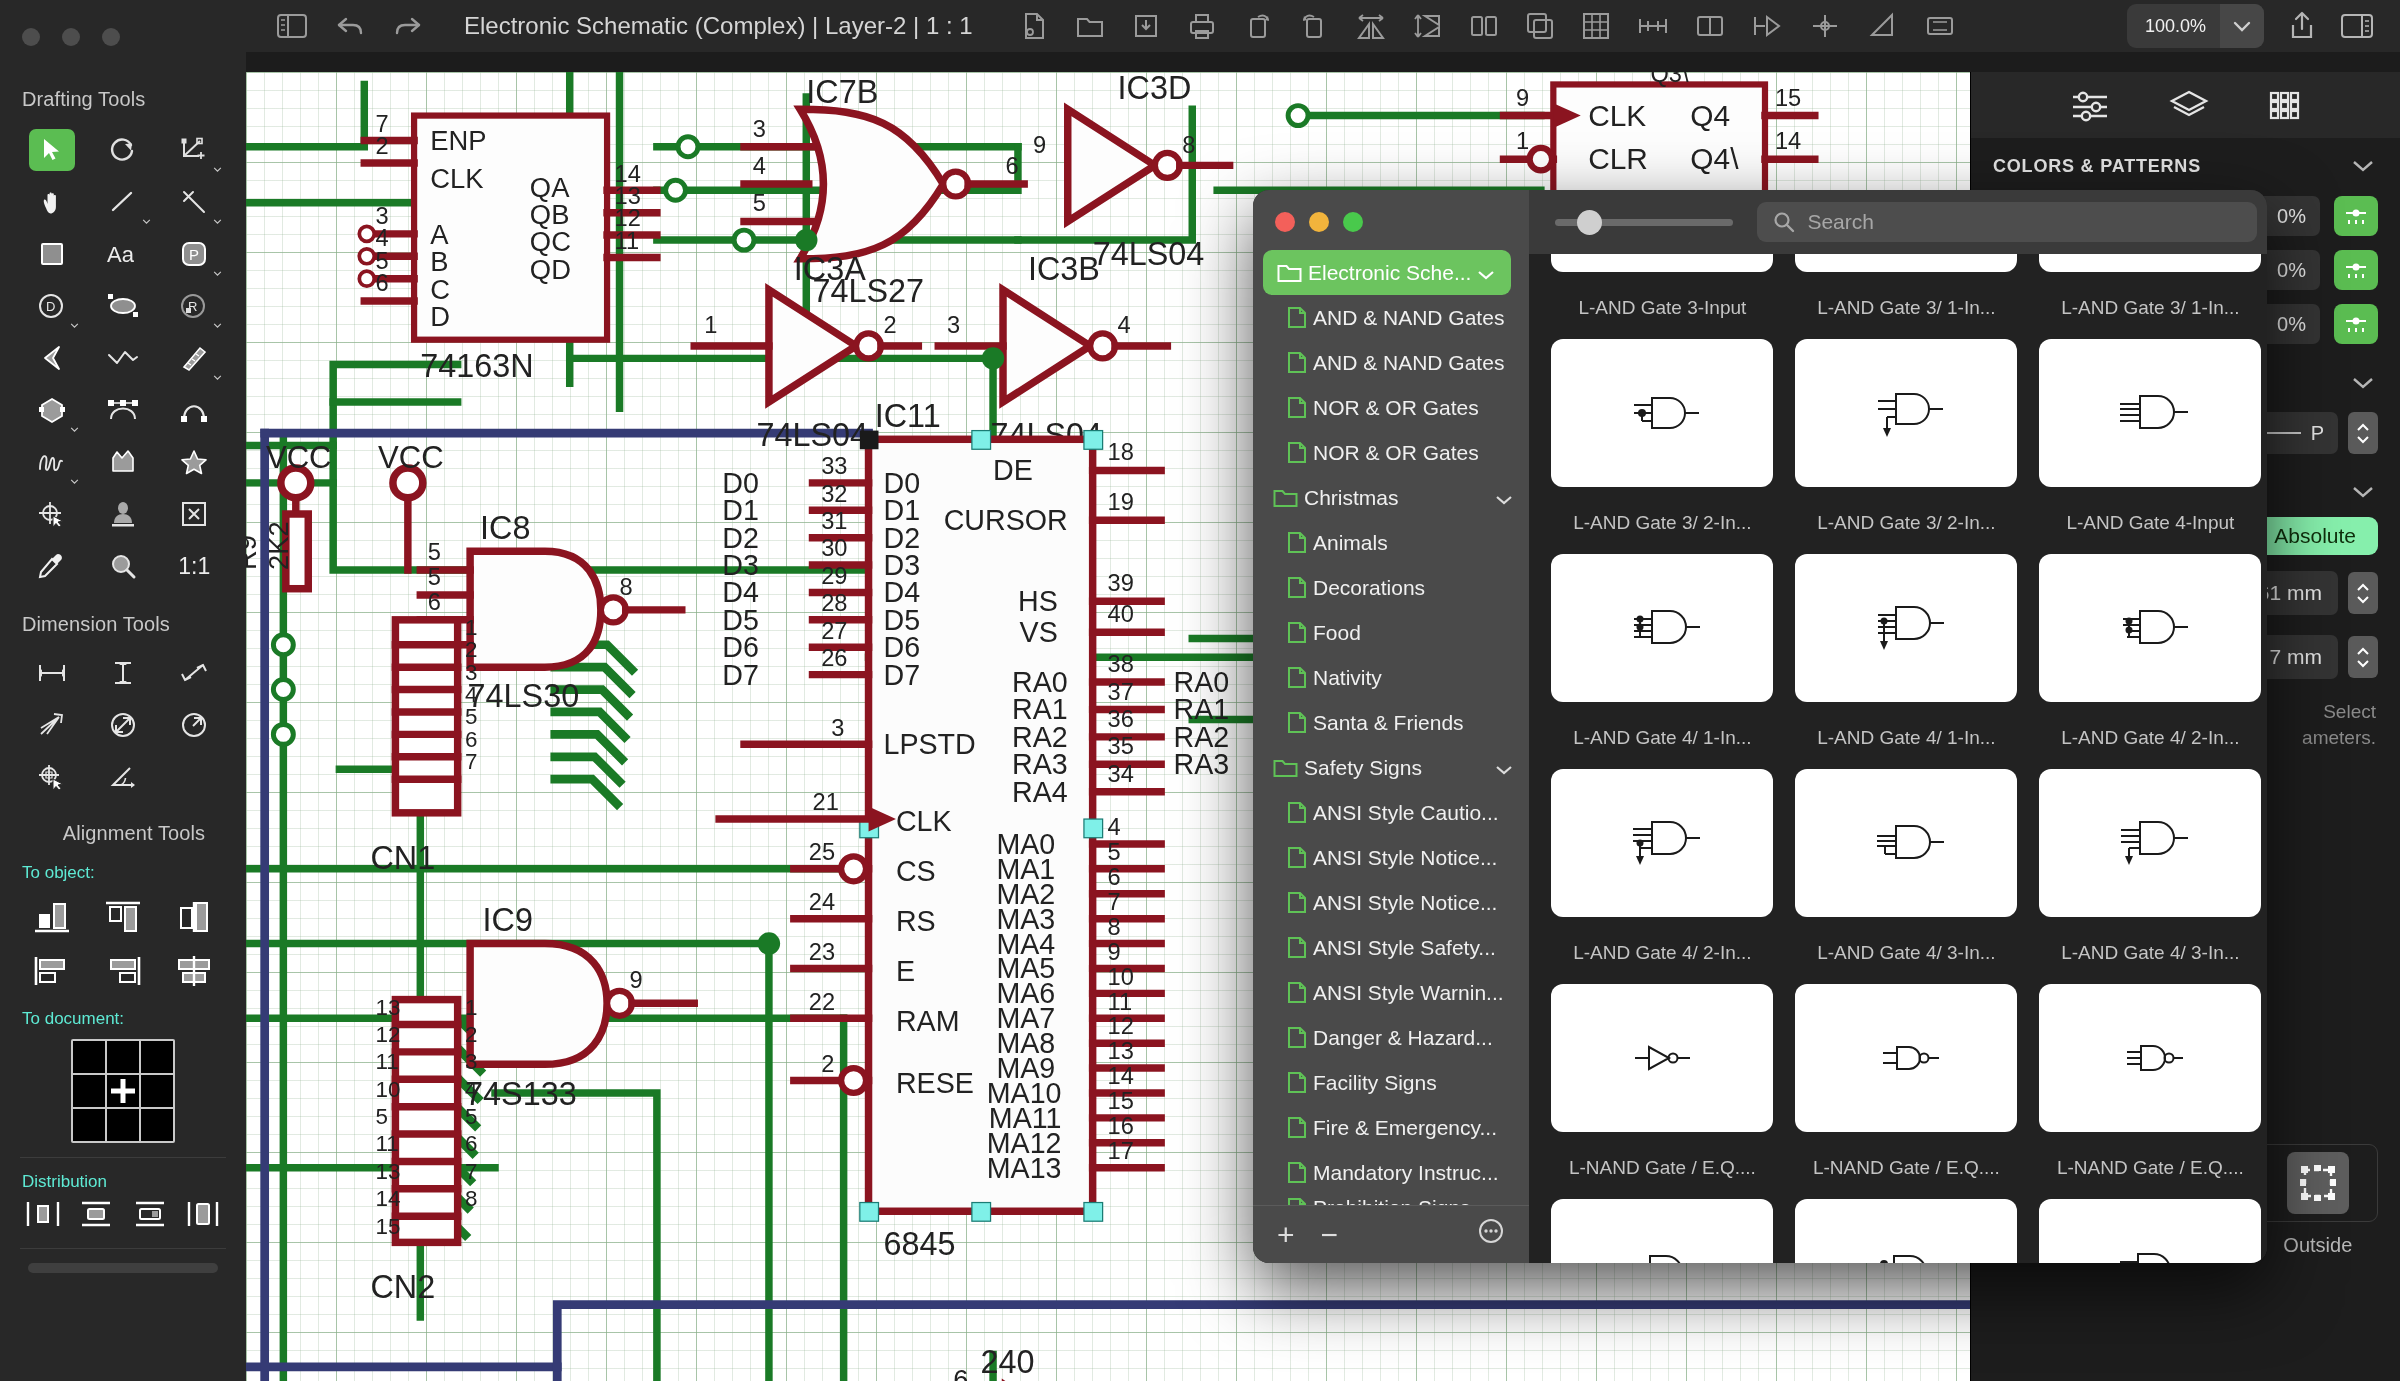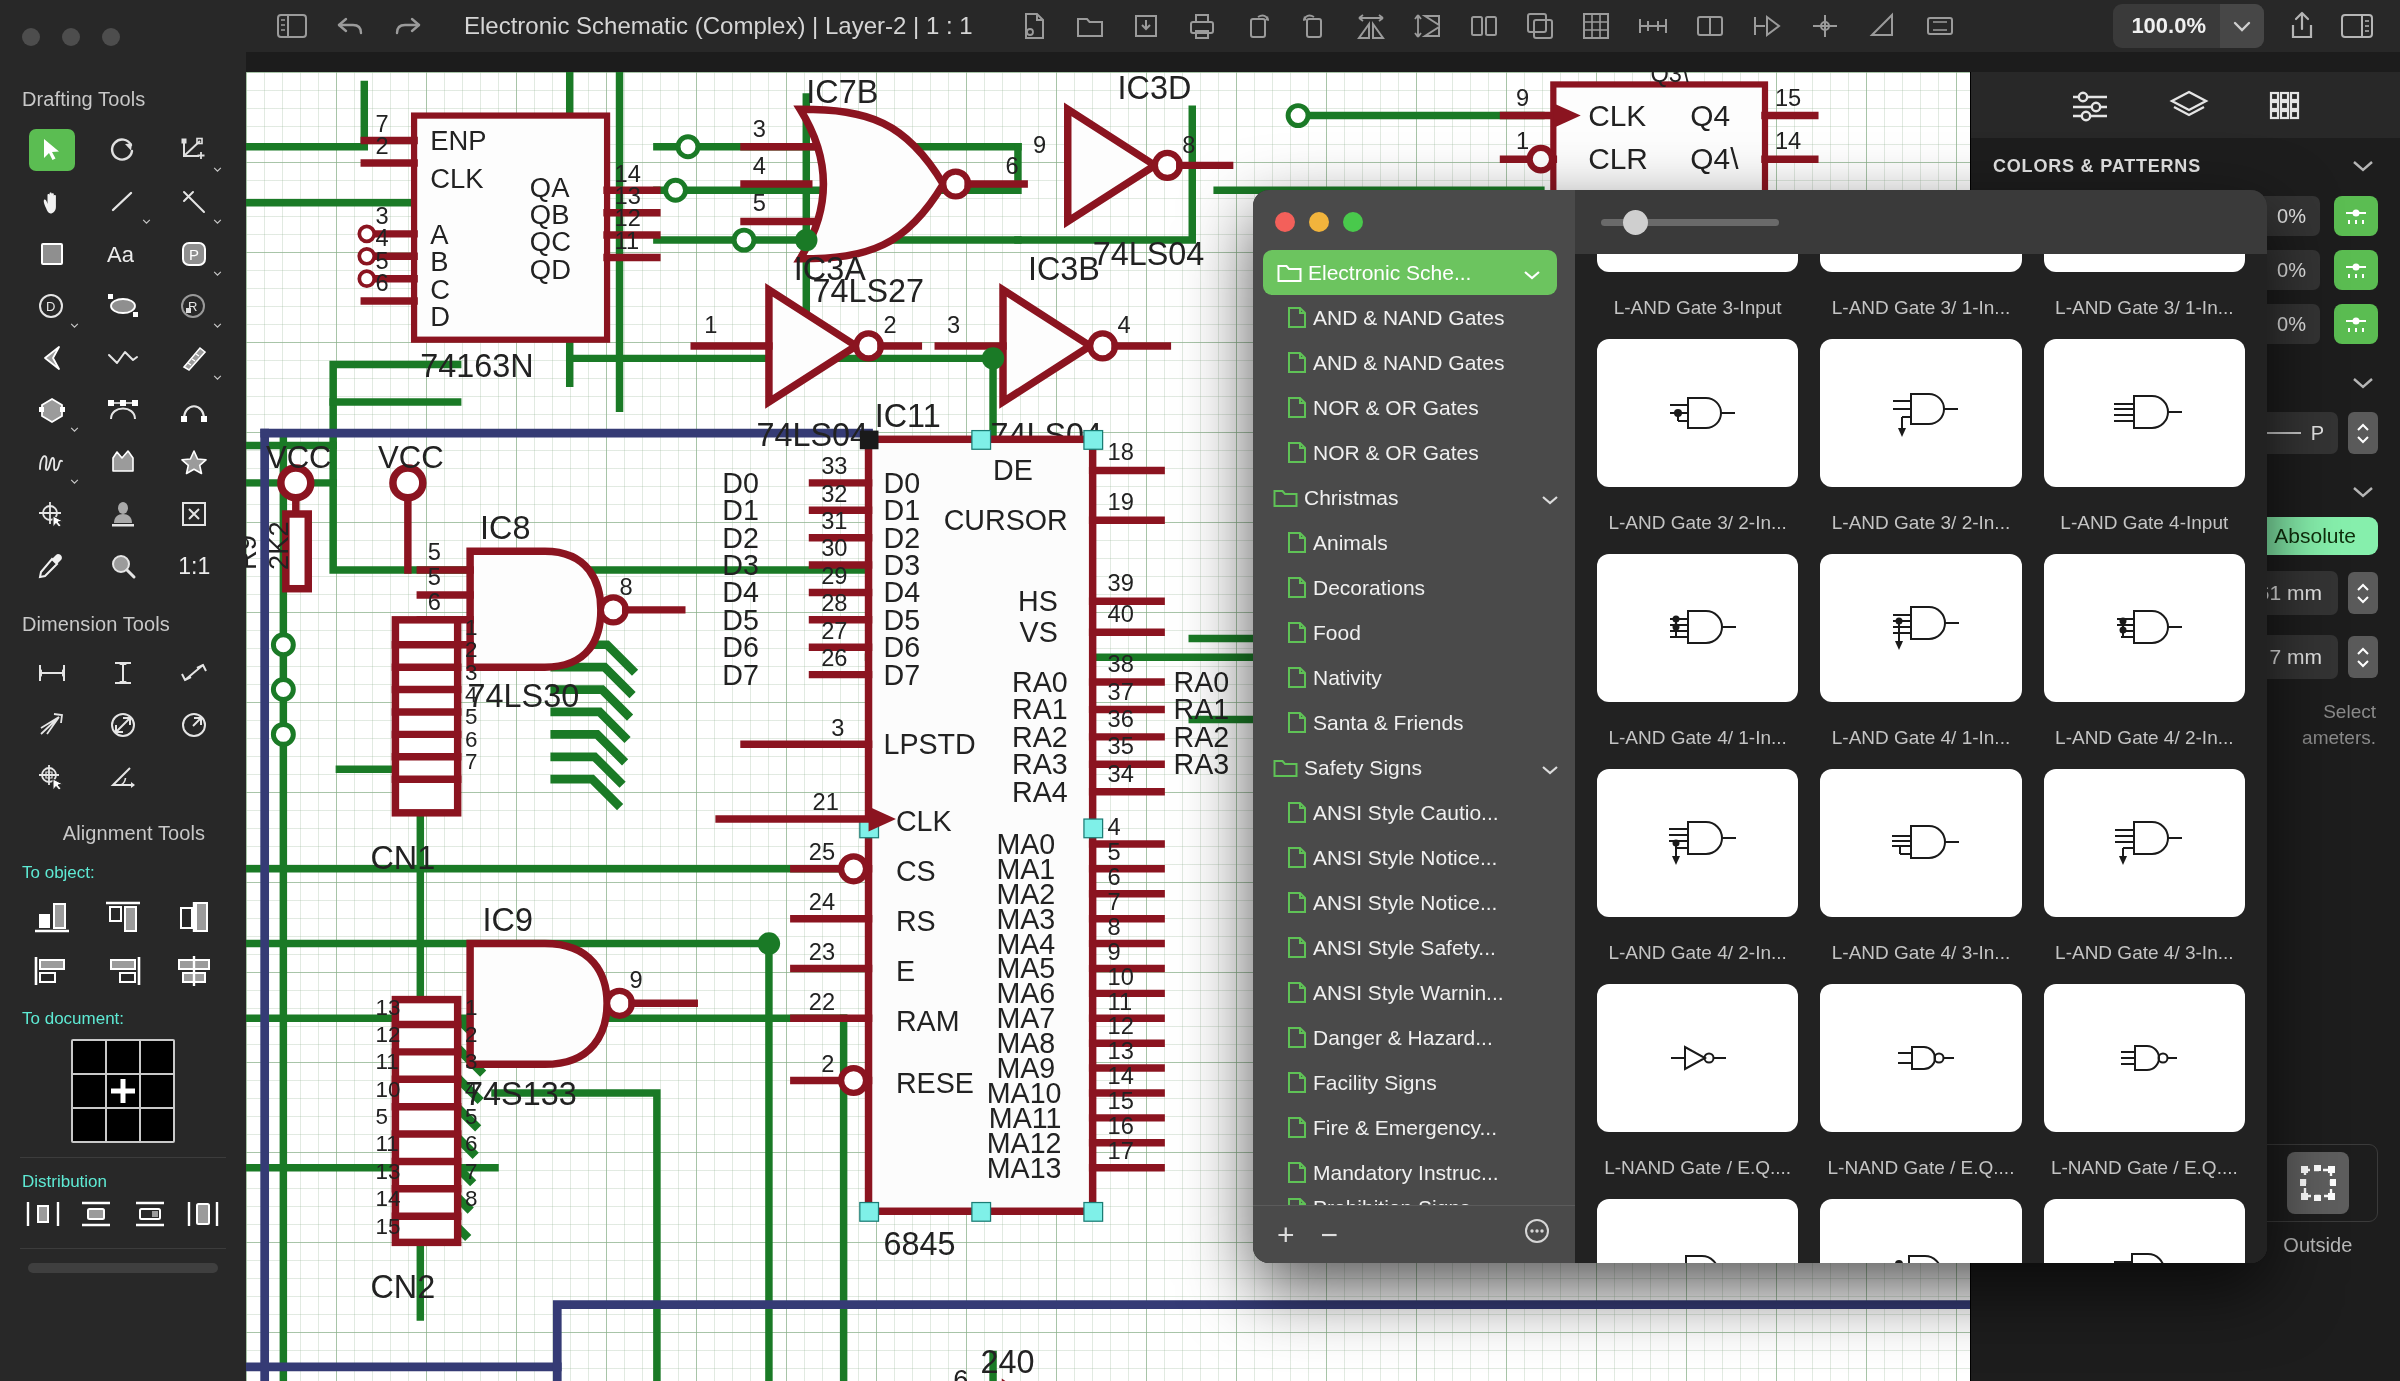--- a/index.html
+++ b/index.html
@@ -65,21 +65,21 @@
     color: #d5d5d5; font-size: 24px; margin-left: 14px; white-space: nowrap;
   }
   .topbar-icons { display: flex; align-items: center; gap: 26px; margin-left: 46px; }
   .topbar-right {
     margin-left: auto; display: flex; align-items: center; gap: 22px; padding-right: 26px;
   }
   .zoom-pill {
     display: flex; align-items: center; background: #3a3a3a; border-radius: 9px;
     height: 44px; padding-left: 18px;
   }
-  .zoom-val { color: #f0f0f0; font-size: 22px; font-weight: 700; }
+  .zoom-val { color: #f0f0f0; font-size: 18px; font-weight: 400; }
   .zoom-caret {
     width: 44px; height: 44px; background: #474747; border-radius: 0 9px 9px 0;
     margin-left: 14px; display: flex; align-items: center; justify-content: center;
   }
 
   
   .canvas-wrap {
     position: absolute; left: 246px; top: 72px; right: 0; bottom: 0;
     overflow: hidden; background: #fff;
   }
@@ -1655,20 +1655,27 @@
               <circle cx="19" cy="14" r="1.7" fill="#d6d6d6"></circle>
             </svg>
         </span>
       </div>
     </div>
 
     <div class="lib-main">
       <div class="lib-topbar">
         <div class="slider-track">
           <div class="slider-knob"></div>
+        </div>
+        <div class="lib-search">
+          <svg width="22" height="22" viewBox="0 0 22 22">
+              <circle cx="9" cy="9" r="6.5" fill="none" stroke="#a7a7a7" stroke-width="2.2"></circle>
+              <path d="M14 14 L20 20" stroke="#a7a7a7" stroke-width="2.4" stroke-linecap="round"></path>
+            </svg>
+          <span>Search</span>
         </div>
       </div>
 
       <div class="sym-scroll">
 
         <div class="sym-grid">
           <div class="sym-cell">
             <div class="sym-row-clip">
                 <div class="sym-tile"></div>
               </div>

